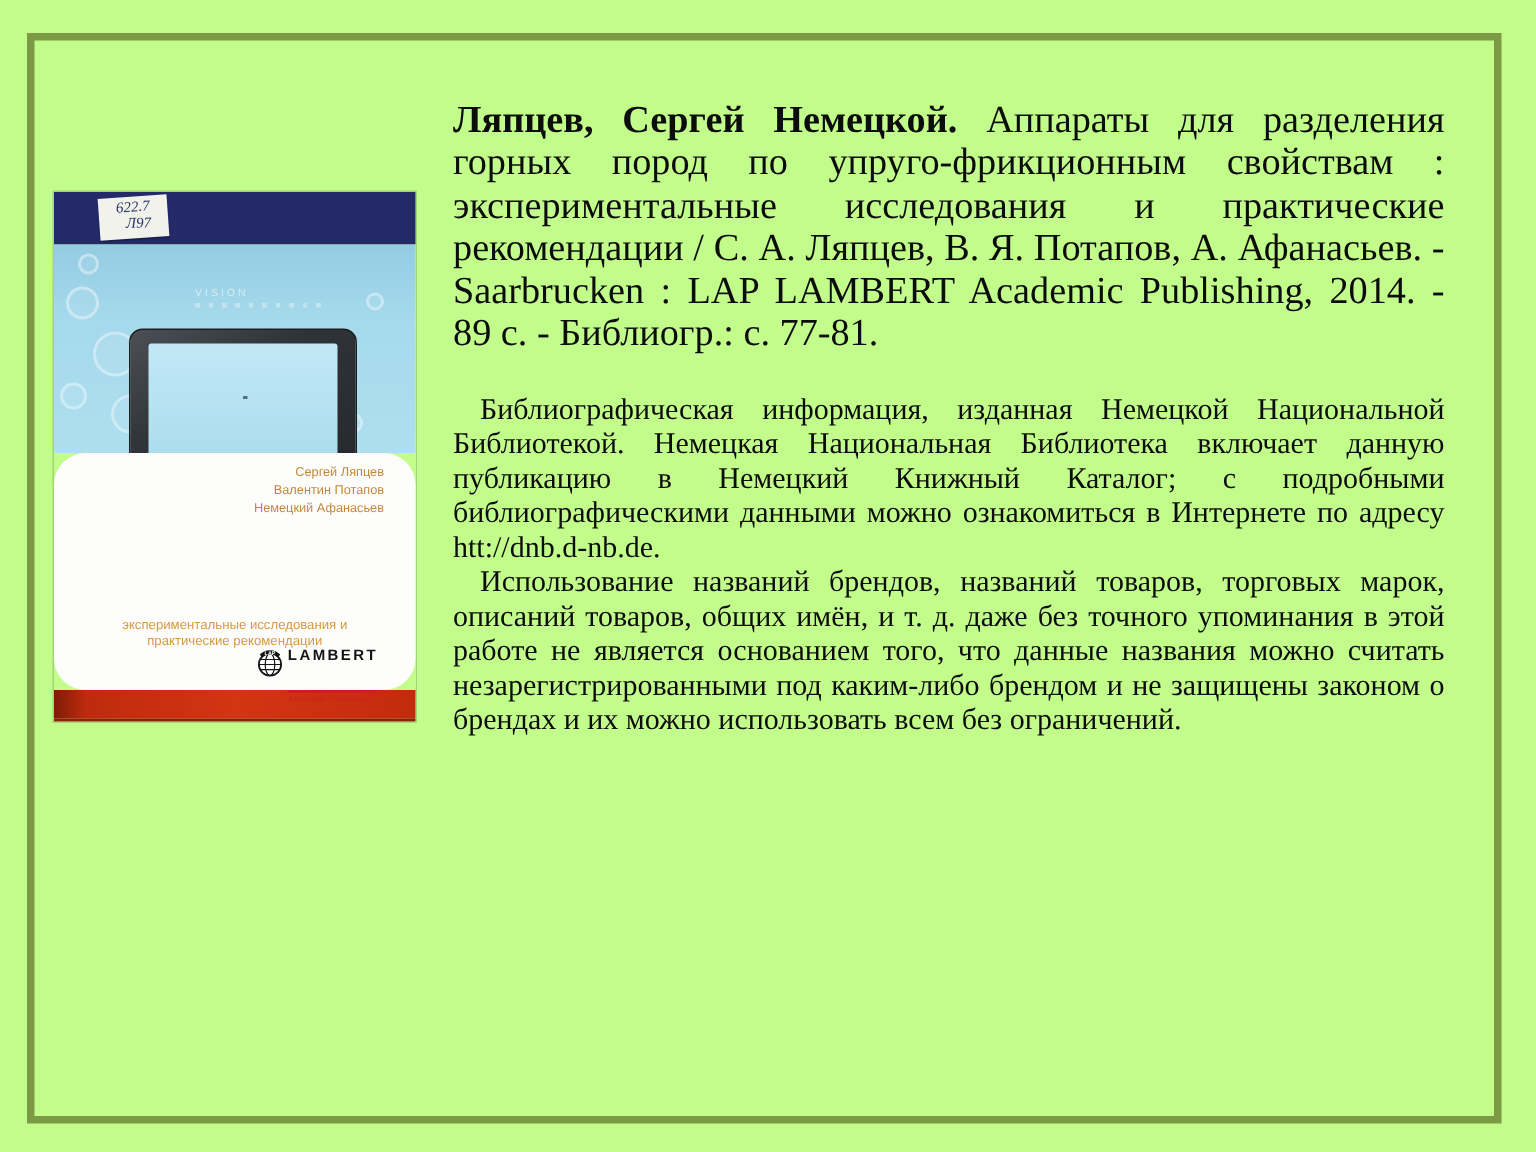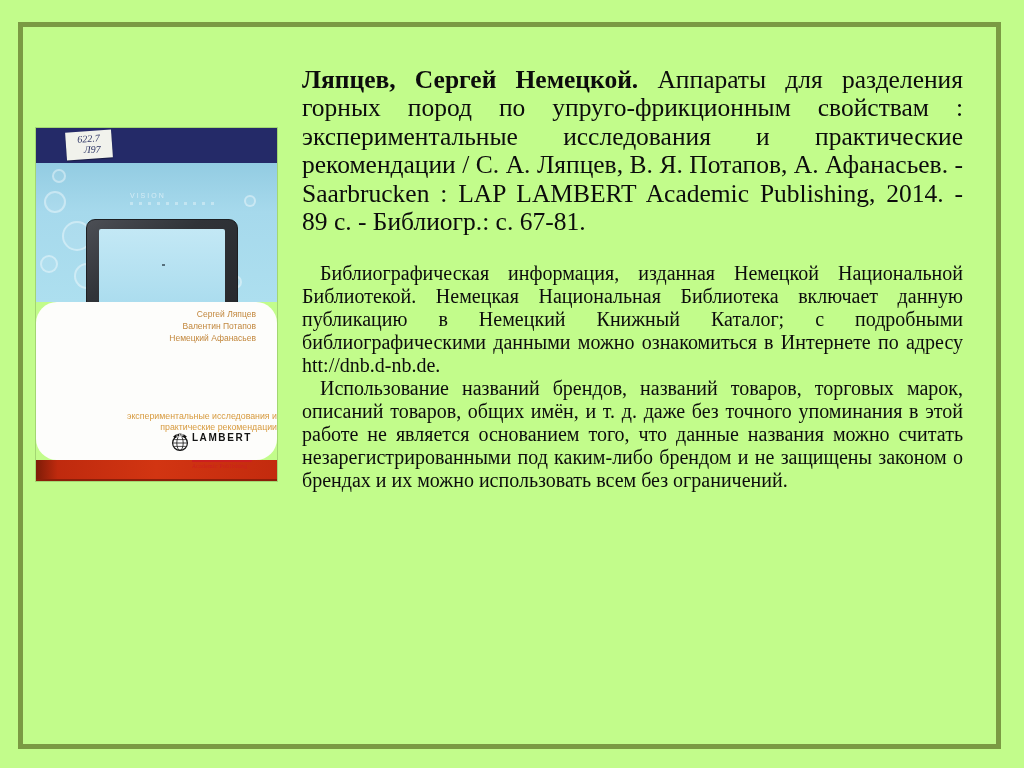--- a/index.html
+++ b/index.html
@@ -64,21 +64,21 @@
   .cover-authors {
     position:absolute; top:6px; right:21px; text-align:right;
     font-size:8.5px; line-height:12px; color:#c2873d;
   }
   .cover-title {
     position:absolute; top:34px; left:0; right:0; text-align:center;
     font-weight:bold; font-size:15px; line-height:14.5px; letter-spacing:.4px;
     color:#4583bb; white-space:pre-line;
   }
   .cover-subtitle {
-    position:absolute; top:109px; left:0; right:0; text-align:right;
+    position:absolute; top:109px; left:0; right:0; text-align:center;
     font-size:8.8px; line-height:10.5px; color:#d79a3e; white-space:pre-line;
   }
   .cover-logo { position:absolute; top:129px; right:25px; display:flex; align-items:flex-start; }
   .logo-text { margin-left:2px; }
   .logo-name {
     font-family:Liberation Sans, sans-serif; font-weight:bold; font-size:10px;
     letter-spacing:1.6px; color:#141414; line-height:13px;
     border-bottom:2px solid #cc1f1f; padding-bottom:16px;
   }
   .logo-sub {
@@ -156,16 +156,16 @@
         <div class="logo-name">LAMBERT</div>
         <div class="logo-sub">Academic Publishing</div>
       </div>
     </div>
   </div>
 
   <div class="book-red"></div>
 </div>
 
 <div class="textcol">
-  <p class="p1"><b>Ляпцев, Сергей Немецкой.</b><span> Аппараты для разделения горных пород по упруго-фрикционным свойствам : экспериментальные исследования и практические рекомендации / С. А. Ляпцев, В. Я. Потапов, А. Афанасьев. - Saarbrucken : LAP LAMBERT Academic Publishing, 2014. - 89 с. - Библиогр.: с. 67-81.</span></p>
+  <p class="p1"><b>Ляпцев, Сергей Немецкой.</b><span> Аппараты для разделения горных пород по упруго-фрикционным свойствам : экспериментальные исследования и практические рекомендации / С. А. Ляпцев, В. Я. Потапов, А. Афанасьев. - Saarbrucken : LAP LAMBERT Academic Publishing, 2014. - 89 с. - Библиогр.: с. 77-81.</span></p>
   <p class="pbody gap-top">Библиографическая информация, изданная Немецкой Национальной Библиотекой. Немецкая Национальная Библиотека включает данную публикацию в Немецкий Книжный Каталог; с подробными библиографическими данными можно ознакомиться в Интернете по адресу htt://dnb.d-nb.de.</p>
   <p class="pbody">Использование названий брендов, названий товаров, торговых марок, описаний товаров, общих имён, и т. д. даже без точного упоминания в этой работе не является основанием того, что данные названия можно считать незарегистрированными под каким-либо брендом и не защищены законом о брендах и их можно использовать всем без ограничений.</p>
 </div>
 
 </body></html>

